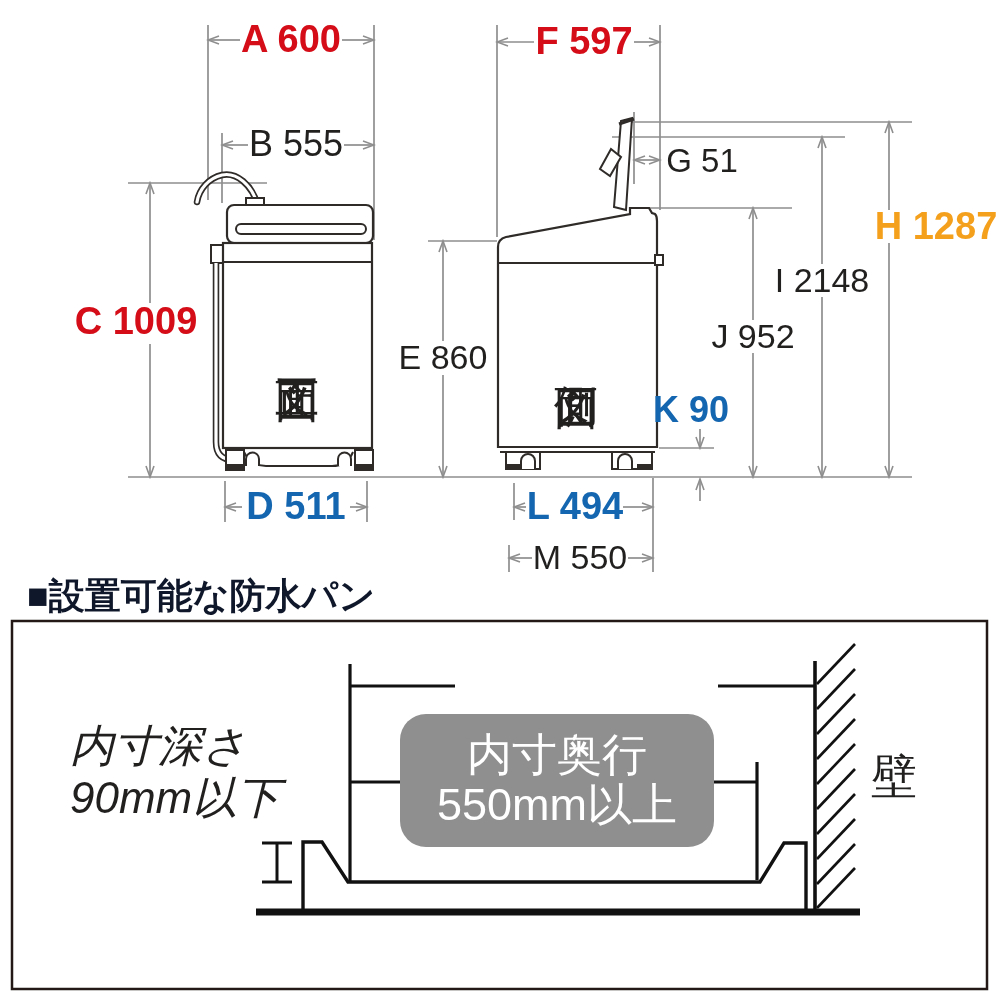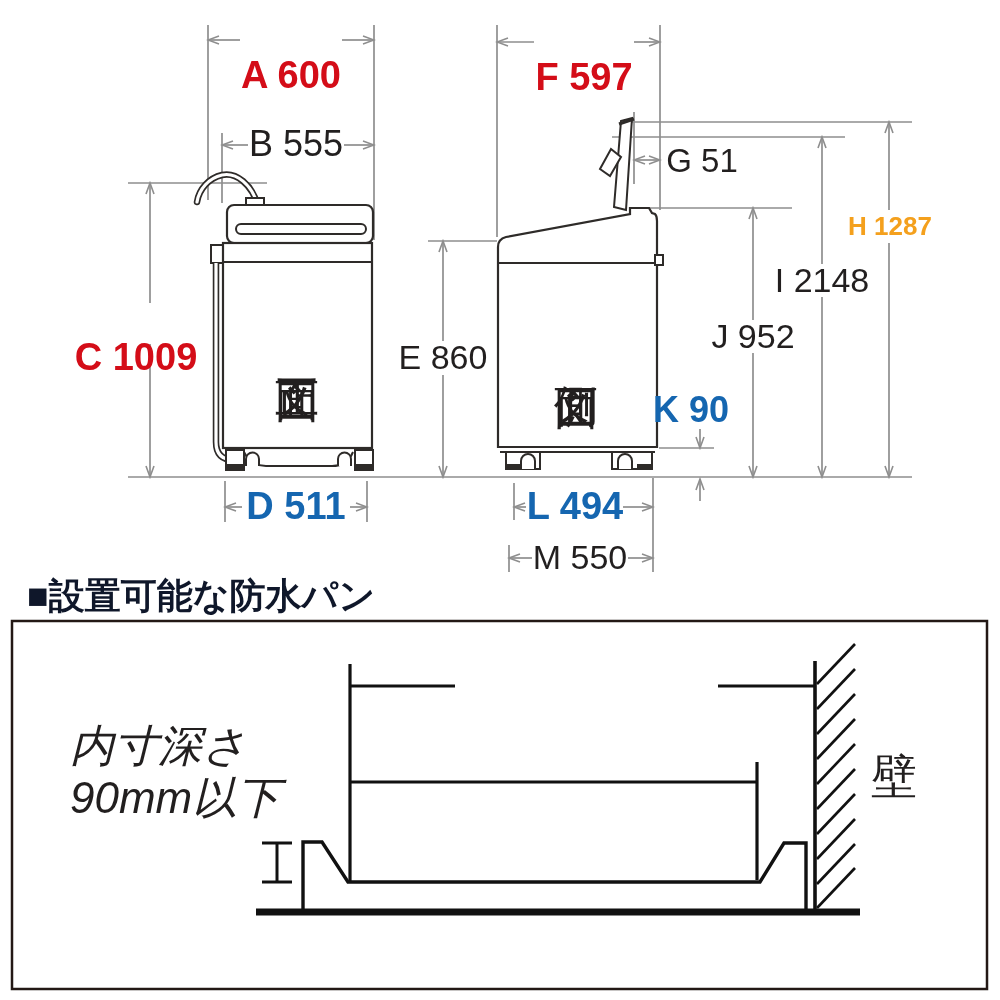--- a/index.html
+++ b/index.html
@@ -2,21 +2,21 @@
 <html><head>
 <meta charset="utf-8">
 <style>
   html,body{margin:0;padding:0;background:#fff;}
   .stage{position:relative;width:1000px;height:1000px;background:#fff;overflow:hidden;
          font-family:"Liberation Sans","DejaVu Sans",sans-serif;}
   .stage svg{position:absolute;left:0;top:0;}
   .lbl{position:absolute;transform:translate(-50%,-50%);white-space:nowrap;
        color:#221f1f;line-height:1;}
   .bold{font-weight:bold;}
-  .red{color:#d40d18;margin-top:36px;}
+  .red{color:#d40d18;}
   .blue{color:#1566b0;}
   .orange{color:#f4a01d;}
   .vtext{position:absolute;transform:translate(-50%,-50%);writing-mode:vertical-rl;
          text-orientation:upright;color:#221f1f;letter-spacing:2px;white-space:nowrap;}
   .heading{position:absolute;left:27px;top:572px;font-size:36px;font-weight:bold;color:#0f172a;}
   .graybox{position:absolute;left:400px;top:714px;width:314px;height:133px;border-radius:26px;
            background:#8f8f8f;color:#fff;text-align:center;padding-top:16px;box-sizing:border-box;}
   .graybox div{font-size:45px;line-height:50px;}
   .sidelabel{position:absolute;left:70px;top:720px;color:#221f1f;font-size:44px;line-height:52px;font-style:italic;}
 </style>
@@ -146,31 +146,35 @@
   </g>
 </svg>
 
 <div class="lbl bold red" style="left:291px;top:39px;font-size:38px">A 600</div>
 <div class="lbl" style="left:296px;top:144px;font-size:36px">B 555</div>
 <div class="lbl bold red" style="left:136px;top:321px;font-size:38px">C 1009</div>
 <div class="lbl bold blue" style="left:296px;top:506px;font-size:38px">D 511</div>
 <div class="lbl" style="left:443px;top:357px;font-size:34px">E 860</div>
 <div class="lbl bold red" style="left:584px;top:41px;font-size:38px">F 597</div>
 <div class="lbl" style="left:702px;top:160px;font-size:33px">G 51</div>
-<div class="lbl bold orange" style="left:890px;top:226px;font-size:26px">H 1287</div>
+<div class="lbl bold orange" style="left:936px;top:226px;font-size:38px">H 1287</div>
 <div class="lbl" style="left:822px;top:280px;font-size:34px">I 2148</div>
 <div class="lbl" style="left:753px;top:336px;font-size:34px">J 952</div>
 <div class="lbl bold blue" style="left:691px;top:410px;font-size:36px">K 90</div>
 <div class="lbl bold blue" style="left:575px;top:506px;font-size:38px">L 494</div>
 <div class="lbl" style="left:580px;top:557px;font-size:34px">M 550</div>
 
 <div class="vtext" style="left:298px;top:347px;font-size:44px">正面図</div>
 <div class="vtext" style="left:577px;top:354px;font-size:44px">側面図</div>
 
 <div class="heading">■設置可能な防水パン</div>
 
+<div class="graybox">
+  <div>内寸奥行</div>
+  <div>550mm以上</div>
+</div>
 <div class="sidelabel">
   <div>内寸深さ</div>
   <div>90mm以下</div>
 </div>
 <div class="lbl" style="left:894px;top:776px;font-size:46px">壁</div>
 
 </div>
 
 </body></html>

